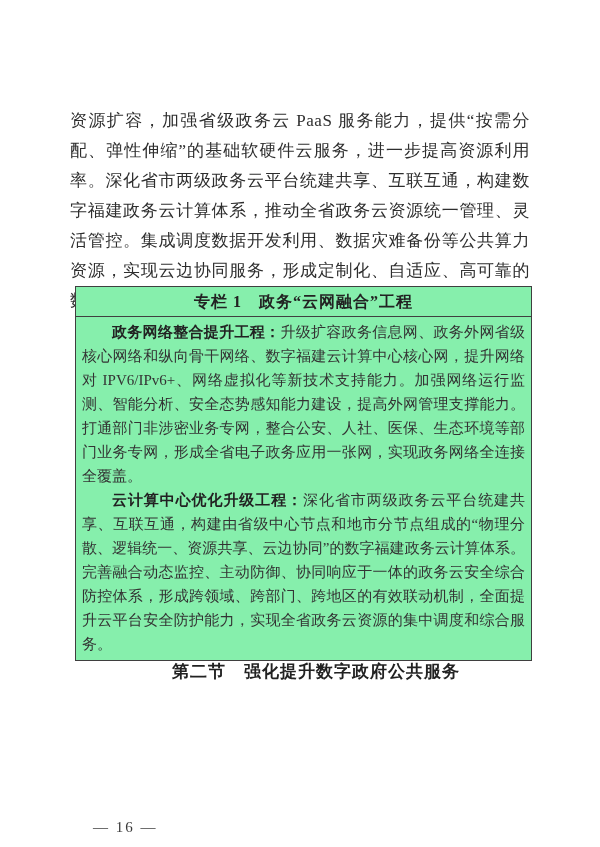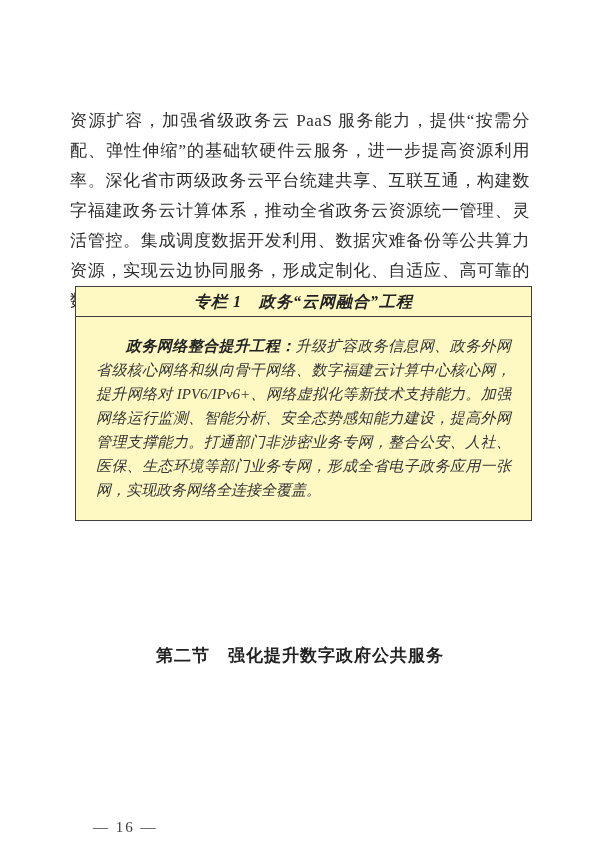--- a/index.html
+++ b/index.html
@@ -31,53 +31,52 @@
   .p1 { top: 106px; }
   .p2 { top: 701px; text-indent: 2em; }
   .p2 b { font-weight: bold; }
   
   .column-box {
     position: absolute;
     left: 75px;
     top: 286px;
     width: 455px;
     border: 1px solid #3f3f3f;
-    background: #fef9c3;
-    font-style: italic;
+    background: #86efac;
   }
   .box-header {
     height: 29px;
     line-height: 29px;
     border-bottom: 1px solid #3f3f3f;
     text-align: center;
     font-weight: bold;
     font-size: 16px;
     letter-spacing: 1px;
     color: #222222;
   }
   .box-body {
     padding: 3px 6px 4px 6px;
   }
   .box-body p {
-    margin: 14px;
+    margin: 0;
     font-size: 15px;
     line-height: 24px;
     text-align: justify;
     text-justify: inter-ideograph;
     text-indent: 2em;
     color: #333333;
   }
   .box-body p b { font-weight: bold; color: #222222; }
   
   .section-heading {
     position: absolute;
     left: 70px;
     top: 644px;
     width: 460px;
-    margin: 0;
+    margin: 16px;
     text-align: center;
     font-size: 17px;
     font-weight: bold;
     letter-spacing: 1px;
     color: #222222;
   }
   
   .page-number {
     position: absolute;
     left: 93px;
@@ -91,20 +90,21 @@
 <body>
 
 <div class="page">
 
   <p class="body-text p1">资源扩容，加强省级政务云 PaaS 服务能力，提供“按需分配、弹性伸缩”的基础软硬件云服务，进一步提高资源利用率。深化省市两级政务云平台统建共享、互联互通，构建数字福建政务云计算体系，推动全省政务云资源统一管理、灵活管控。集成调度数据开发利用、数据灾难备份等公共算力资源，实现云边协同服务，形成定制化、自适应、高可靠的数字政府智能服务支撑能力。</p>
 
   <div class="column-box">
     <div class="box-header">专栏 1　政务“云网融合”工程</div>
     <div class="box-body">
       <p><b>政务网络整合提升工程：</b><span>升级扩容政务信息网、政务外网省级核心网络和纵向骨干网络、数字福建云计算中心核心网，提升网络对 IPV6/IPv6+、网络虚拟化等新技术支持能力。加强网络运行监测、智能分析、安全态势感知能力建设，提高外网管理支撑能力。打通部门非涉密业务专网，整合公安、人社、医保、生态环境等部门业务专网，形成全省电子政务应用一张网，实现政务网络全连接全覆盖。</span></p>
+      <p><b>云计算中心优化升级工程：</b><span>深化省市两级政务云平台统建共享、互联互通，构建由省级中心节点和地市分节点组成的“物理分散、逻辑统一、资源共享、云边协同”的数字福建政务云计算体系。完善融合动态监控、主动防御、协同响应于一体的政务云安全综合防控体系，形成跨领域、跨部门、跨地区的有效联动机制，全面提升云平台安全防护能力，实现全省政务云资源的集中调度和综合服务。</span></p>
     </div>
   </div>
 
   <h2 class="section-heading">第二节　强化提升数字政府公共服务</h2>
 
 
   <div class="page-number">— 16 —</div>
 
 </div>
 

